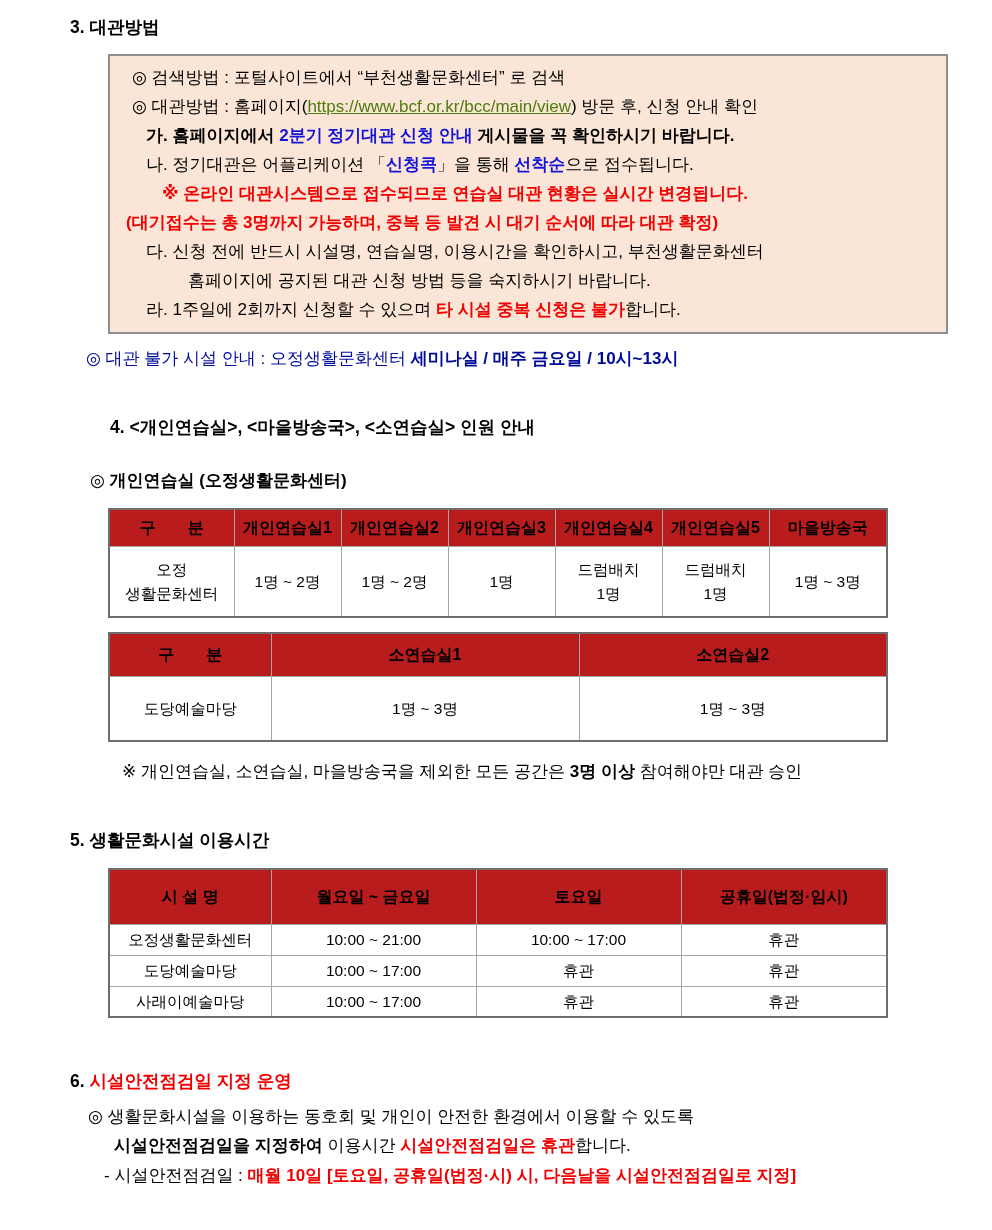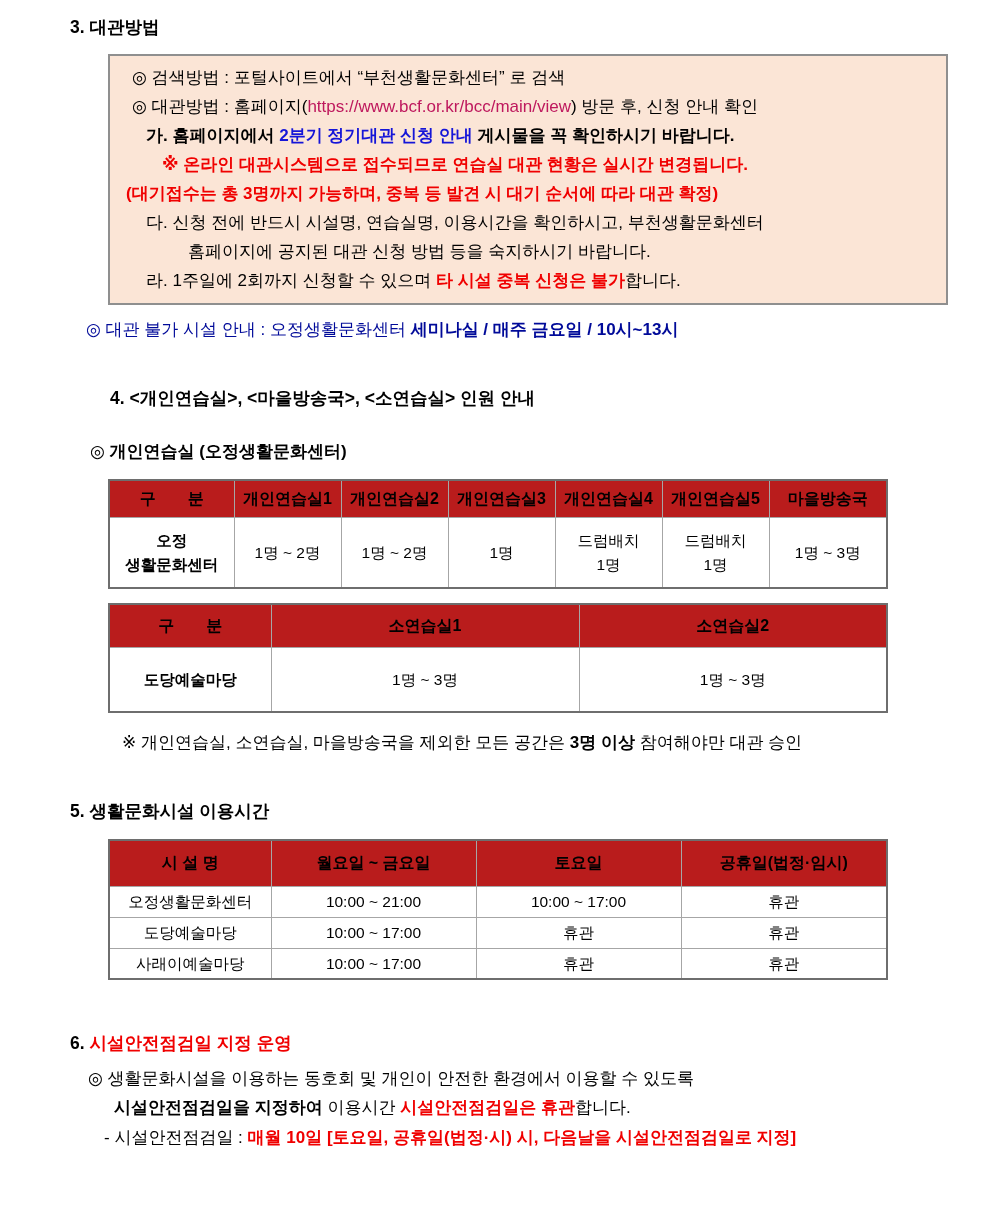--- a/index.html
+++ b/index.html
@@ -10,21 +10,21 @@
     font-size:17px; line-height:1.55;
   }
   .page { padding:14px 30px 0 70px; }
 
   .sec-title { font-weight:bold; font-size:17.5px; }
   .bold { font-weight:bold; }
   .red  { color:#f00000; font-weight:bold; }
   .blue { color:#1515d8; font-weight:bold; }
   .navy { color:#000a99; }
   .navy-b { color:#000a99; font-weight:bold; }
-  .link { color:#be185d; }
+  .link { color:#4d7c0f; text-decoration:underline; }
 
   
   .rent-box {
     margin:13px 0 0 38px; width:840px;
     background:#fbe5d6; border:2px solid #8f8f8f;
     padding:7px 10px 8px 0;
   }
   .rent-box .ln   { line-height:29px; padding-left:22px; }
   .rent-box .ind1 { padding-left:36px; }
   .rent-box .ind2 { padding-left:78px; }
@@ -51,40 +51,43 @@
     border:2px solid #6e6e6e;
   }
   th,td { border:1px solid #a6a6a6; text-align:center; vertical-align:middle; }
   th { background:#b91c1c; font-weight:bold; font-size:16px; }
   td { font-size:15.5px; }
   .pre { white-space:pre-line; }
   .t1 th { height:38px; }
   .t1 td { height:70px; }
   .t2 th { height:44px; }
   .t2 td { height:64px; }
-  .t3 th { height:46px; }
+  .t3 th { height:55px; }
   .t3 td { height:31px;margin-left:25px; }
-  td.rowhead { font-weight:bold; }
+  td.rowhead { font-weight:normal; }
 </style>
 </head>
 <body>
 
 <div class="page">
 
   <div class="sec-title">3. 대관방법</div>
 
   <div class="rent-box">
     <div class="ln">
       <span>◎ 검색방법 : 포털사이트에서 “부천생활문화센터” 로 검색</span>
     </div>
     <div class="ln">
       <span>◎ 대관방법 : 홈페이지(</span><span class="link">https://www.bcf.or.kr/bcc/main/view</span><span>) 방문 후, 신청 안내 확인</span>
     </div>
     <div class="ln ind1 bold">
       <span>가. 홈페이지에서 </span><span class="blue">2분기 정기대관 신청 안내</span><span> 게시물을 꼭 확인하시기 바랍니다.</span>
+    </div>
+    <div class="ln ind1">
+      <span>나. 정기대관은 어플리케이션 「</span><span class="blue">신청콕</span><span>」을 통해 </span><span class="blue">선착순</span><span>으로 접수됩니다.</span>
     </div>
     <div class="ln ind-star red">
       <span>※ 온라인 대관시스템으로 접수되므로 연습실 대관 현황은 실시간 변경됩니다.</span>
     </div>
     <div class="ln ind-paren red">
       <span>(대기접수는 총 3명까지 가능하며, 중복 등 발견 시 대기 순서에 따라 대관 확정)</span>
     </div>
     <div class="ln ind1">
       <span>다. 신청 전에 반드시 시설명, 연습실명, 이용시간을 확인하시고, 부천생활문화센터</span>
     </div>

